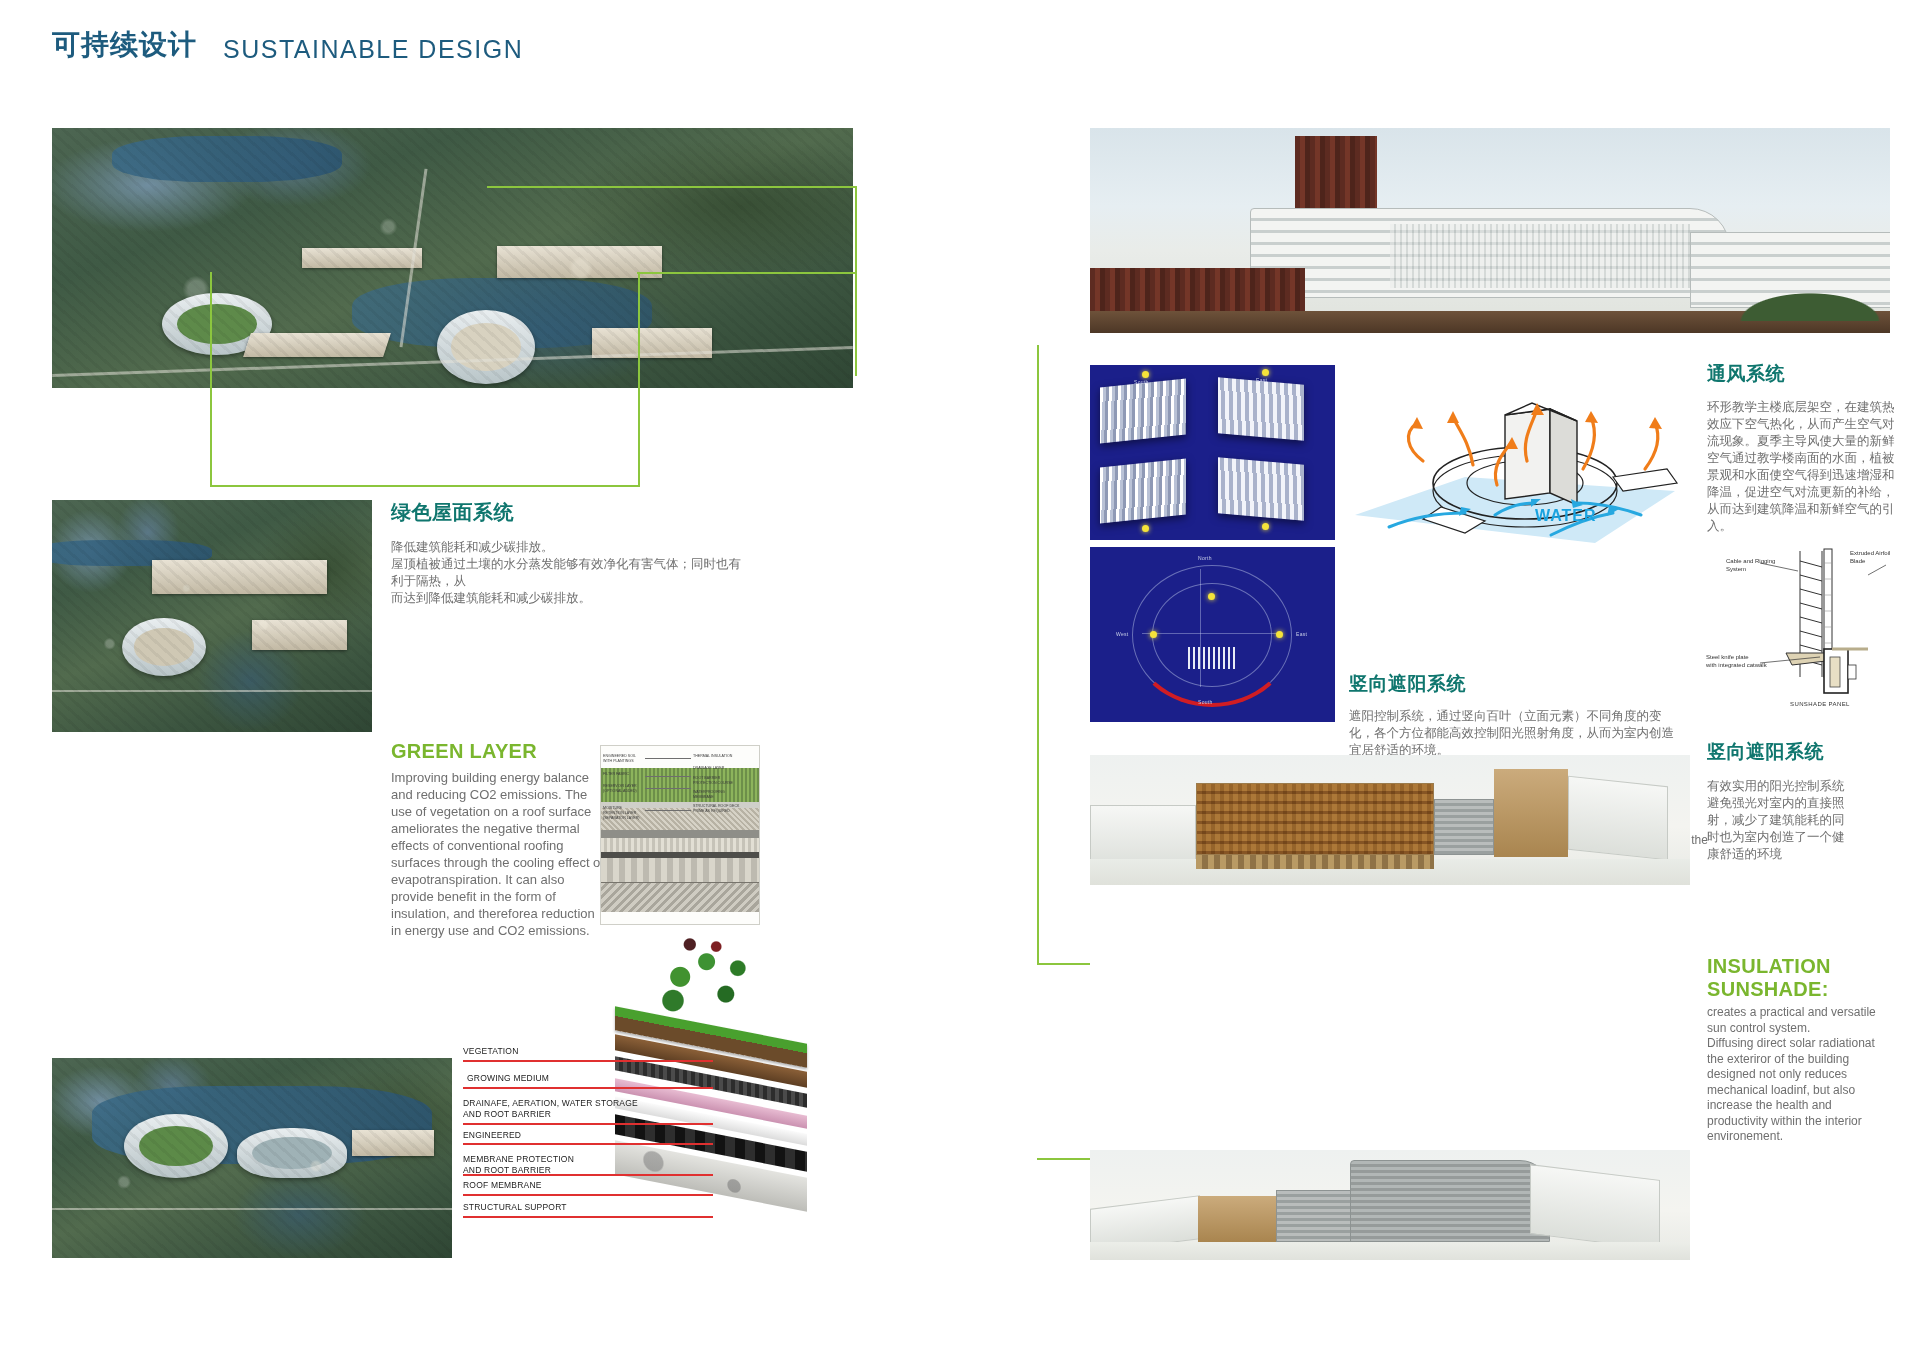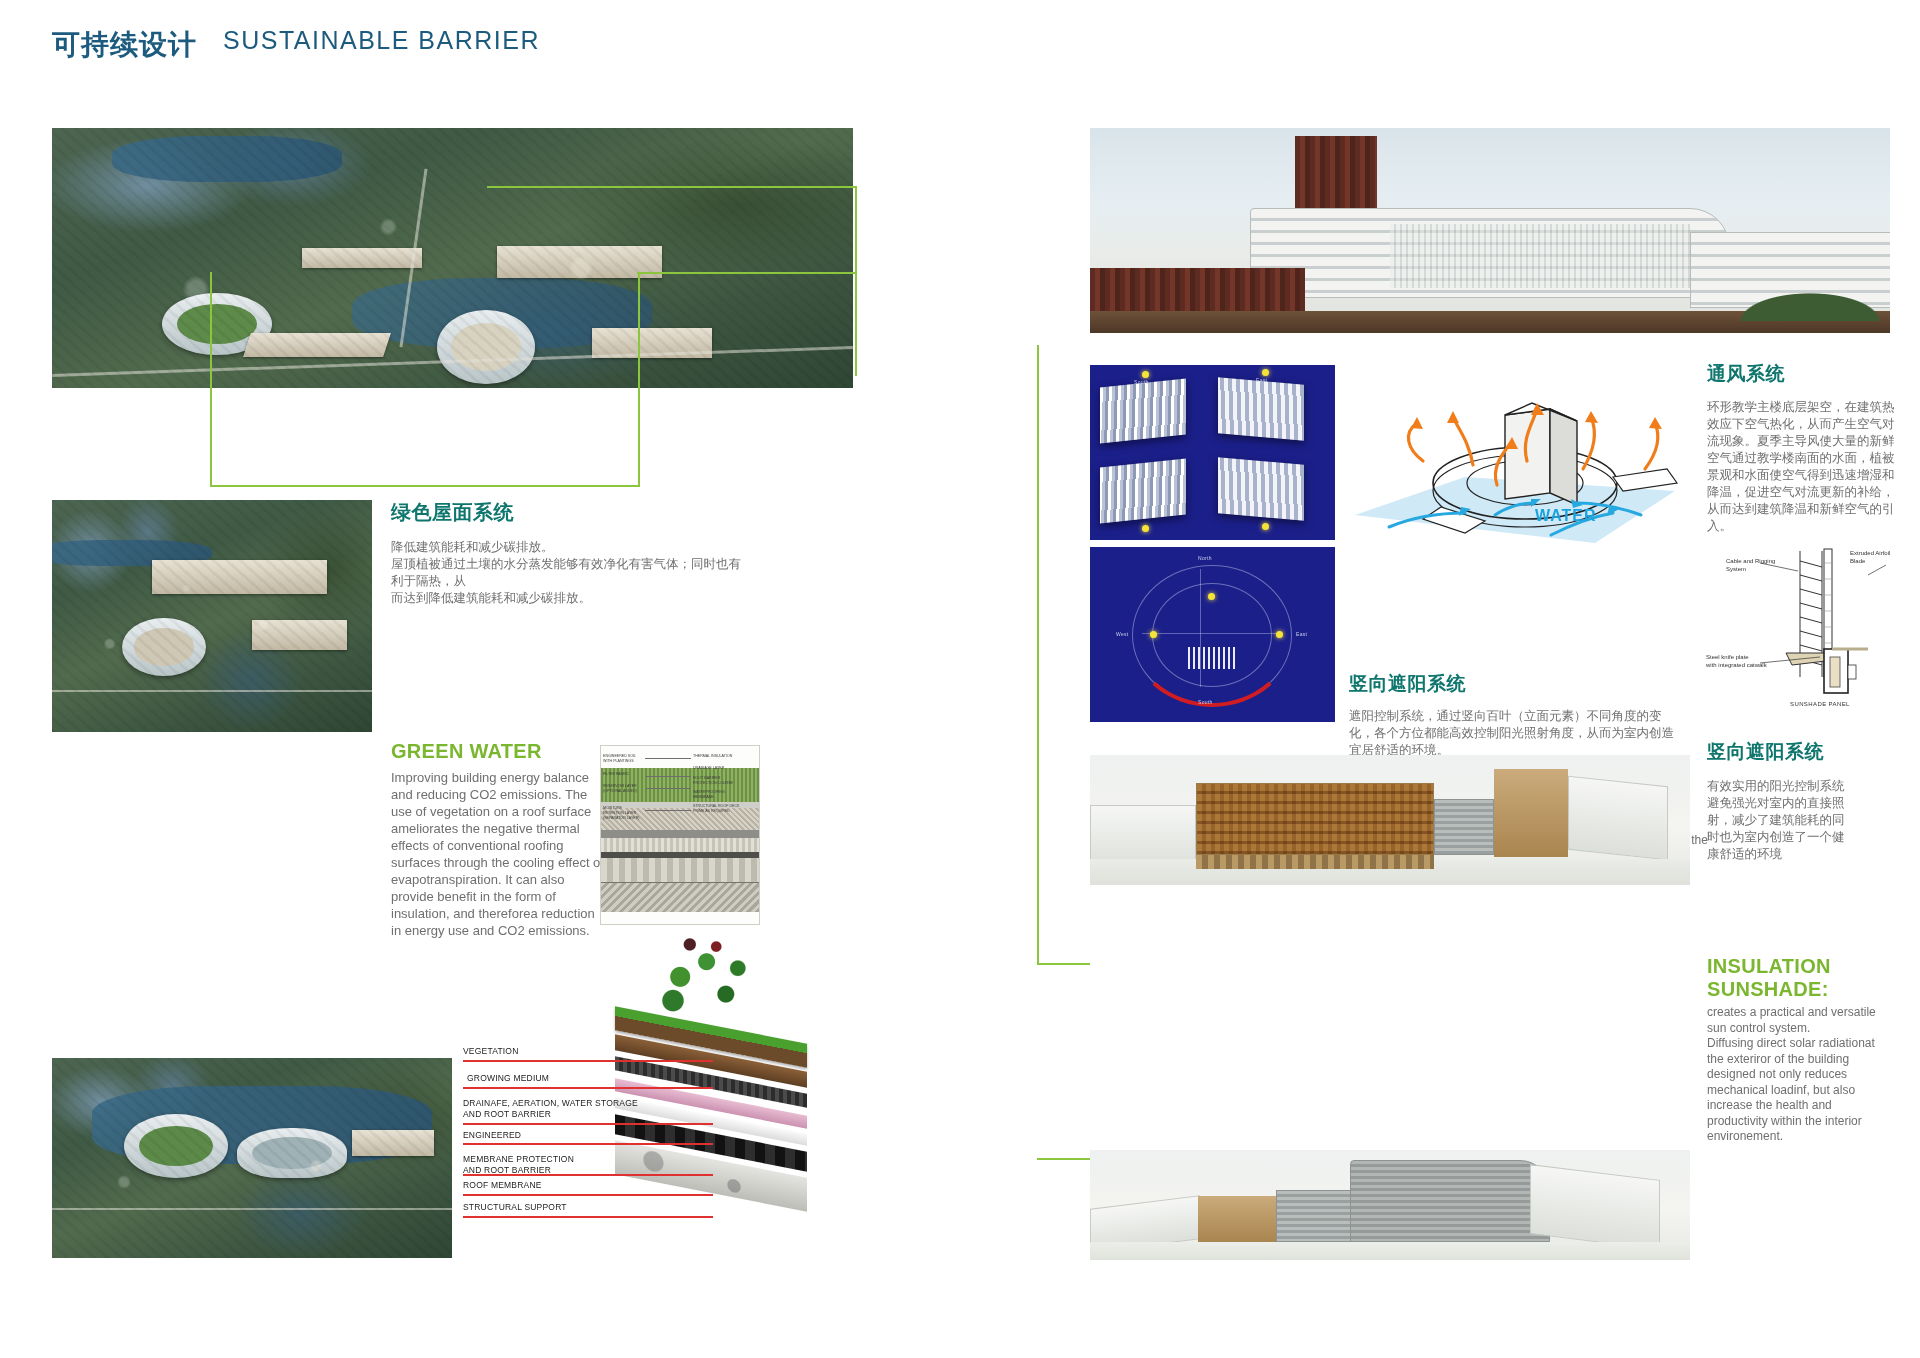--- a/index.html
+++ b/index.html
@@ -5,21 +5,21 @@
   * { box-sizing: border-box; margin: 0; padding: 0; }
   html, body {
     width: 1920px; height: 1358px;
     background: #ffffff;
     font-family: "Liberation Sans", sans-serif;
     overflow: hidden;
   }
   #board { position: relative; width: 1920px; height: 1358px; background: #fff; }
 
   
-  .header { position: absolute; left: 52px; top: 26px; display: flex; align-items: flex-start; gap: 26px; }
+  .header { position: absolute; left: 52px; top: 26px; display: flex; align-items: flex-end; gap: 26px; }
   .header .cn { font-size: 28px; font-weight: 700; color: #1d5b7e; letter-spacing: 1px; }
   .header .en { font-size: 25px; font-weight: 400; color: #1d5b7e; letter-spacing: 1.5px; }
 
   
   .imgframe { position: absolute; overflow: hidden; }
 
   
   .aerial {
     background:
       radial-gradient(ellipse 22% 30% at 12% 22%, rgba(120,150,175,.85), transparent 60%),
@@ -103,21 +103,21 @@
   .cad-lbl { position:absolute; font-size:6px; color:#333; line-height:8px; white-space:pre-line; }
   .cad-cap { position:absolute; font-size:6px; color:#333; letter-spacing:.4px; }
 </style>
 </head>
 <body>
 
 <div id="board">
 
   <div class="header">
     <span class="cn">可持续设计</span>
-    <span class="en">SUSTAINABLE BARRIER</span>
+    <span class="en">SUSTAINABLE DESIGN</span>
   </div>
 
   <div class="imgframe aerial" style="left:52px; top:128px; width:801px; height:260px;">
     <div class="waterband" style="left:60px; top:8px; width:230px; height:46px;"></div>
     <div class="waterband" style="left:300px; top:150px; width:300px; height:70px; opacity:.75;"></div>
     <div class="stadium" style="left:110px; top:165px; width:110px; height:62px;">
         <i></i>
       </div>
     <div class="stadium" style="left:385px; top:182px; width:98px; height:74px;">
         <i style="background:#d8d2c0;"></i>
@@ -149,21 +149,21 @@
   </div>
 
   <div style="position:absolute; left:391px; top:500px; width:360px;">
     <div class="h-cn big">绿色屋面系统</div>
     <div class="p-cn" style="margin-top:14px; white-space:pre-line;">降低建筑能耗和减少碳排放。
 屋顶植被通过土壤的水分蒸发能够有效净化有害气体；同时也有利于隔热，从
 而达到降低建筑能耗和减少碳排放。</div>
   </div>
 
   <div style="position:absolute; left:391px; top:740px; width:216px;">
-    <div class="h-en">GREEN WATER</div>
+    <div class="h-en">GREEN LAYER</div>
     <div class="p-en" style="margin-top:6px;">Improving building energy balance and reducing CO2 emissions. The use of vegetation on a roof surface ameliorates the negative thermal effects of conventional roofing surfaces through the cooling effect of evapotranspiration. It can also provide benefit in the form of insulation, and thereforea reduction in energy use and CO2 emissions.</div>
   </div>
 
   <div class="secdraw" style="left:600px; top:745px; width:160px; height:180px;">
     <div class="band" style="top:22px; height:34px; background:
         repeating-linear-gradient(90deg,#6d8f4a 0 2px,#8db45c 2px 4px);"></div>
     <div class="band" style="top:56px; height:6px; background:#cfcfc9;"></div>
     <div class="band" style="top:62px; height:22px; background:
         repeating-linear-gradient(45deg,#b7b2a4 0 2px,#d6d2c6 2px 4px);"></div>
     <div class="band" style="top:84px; height:8px; background:#8e8e88;"></div>

